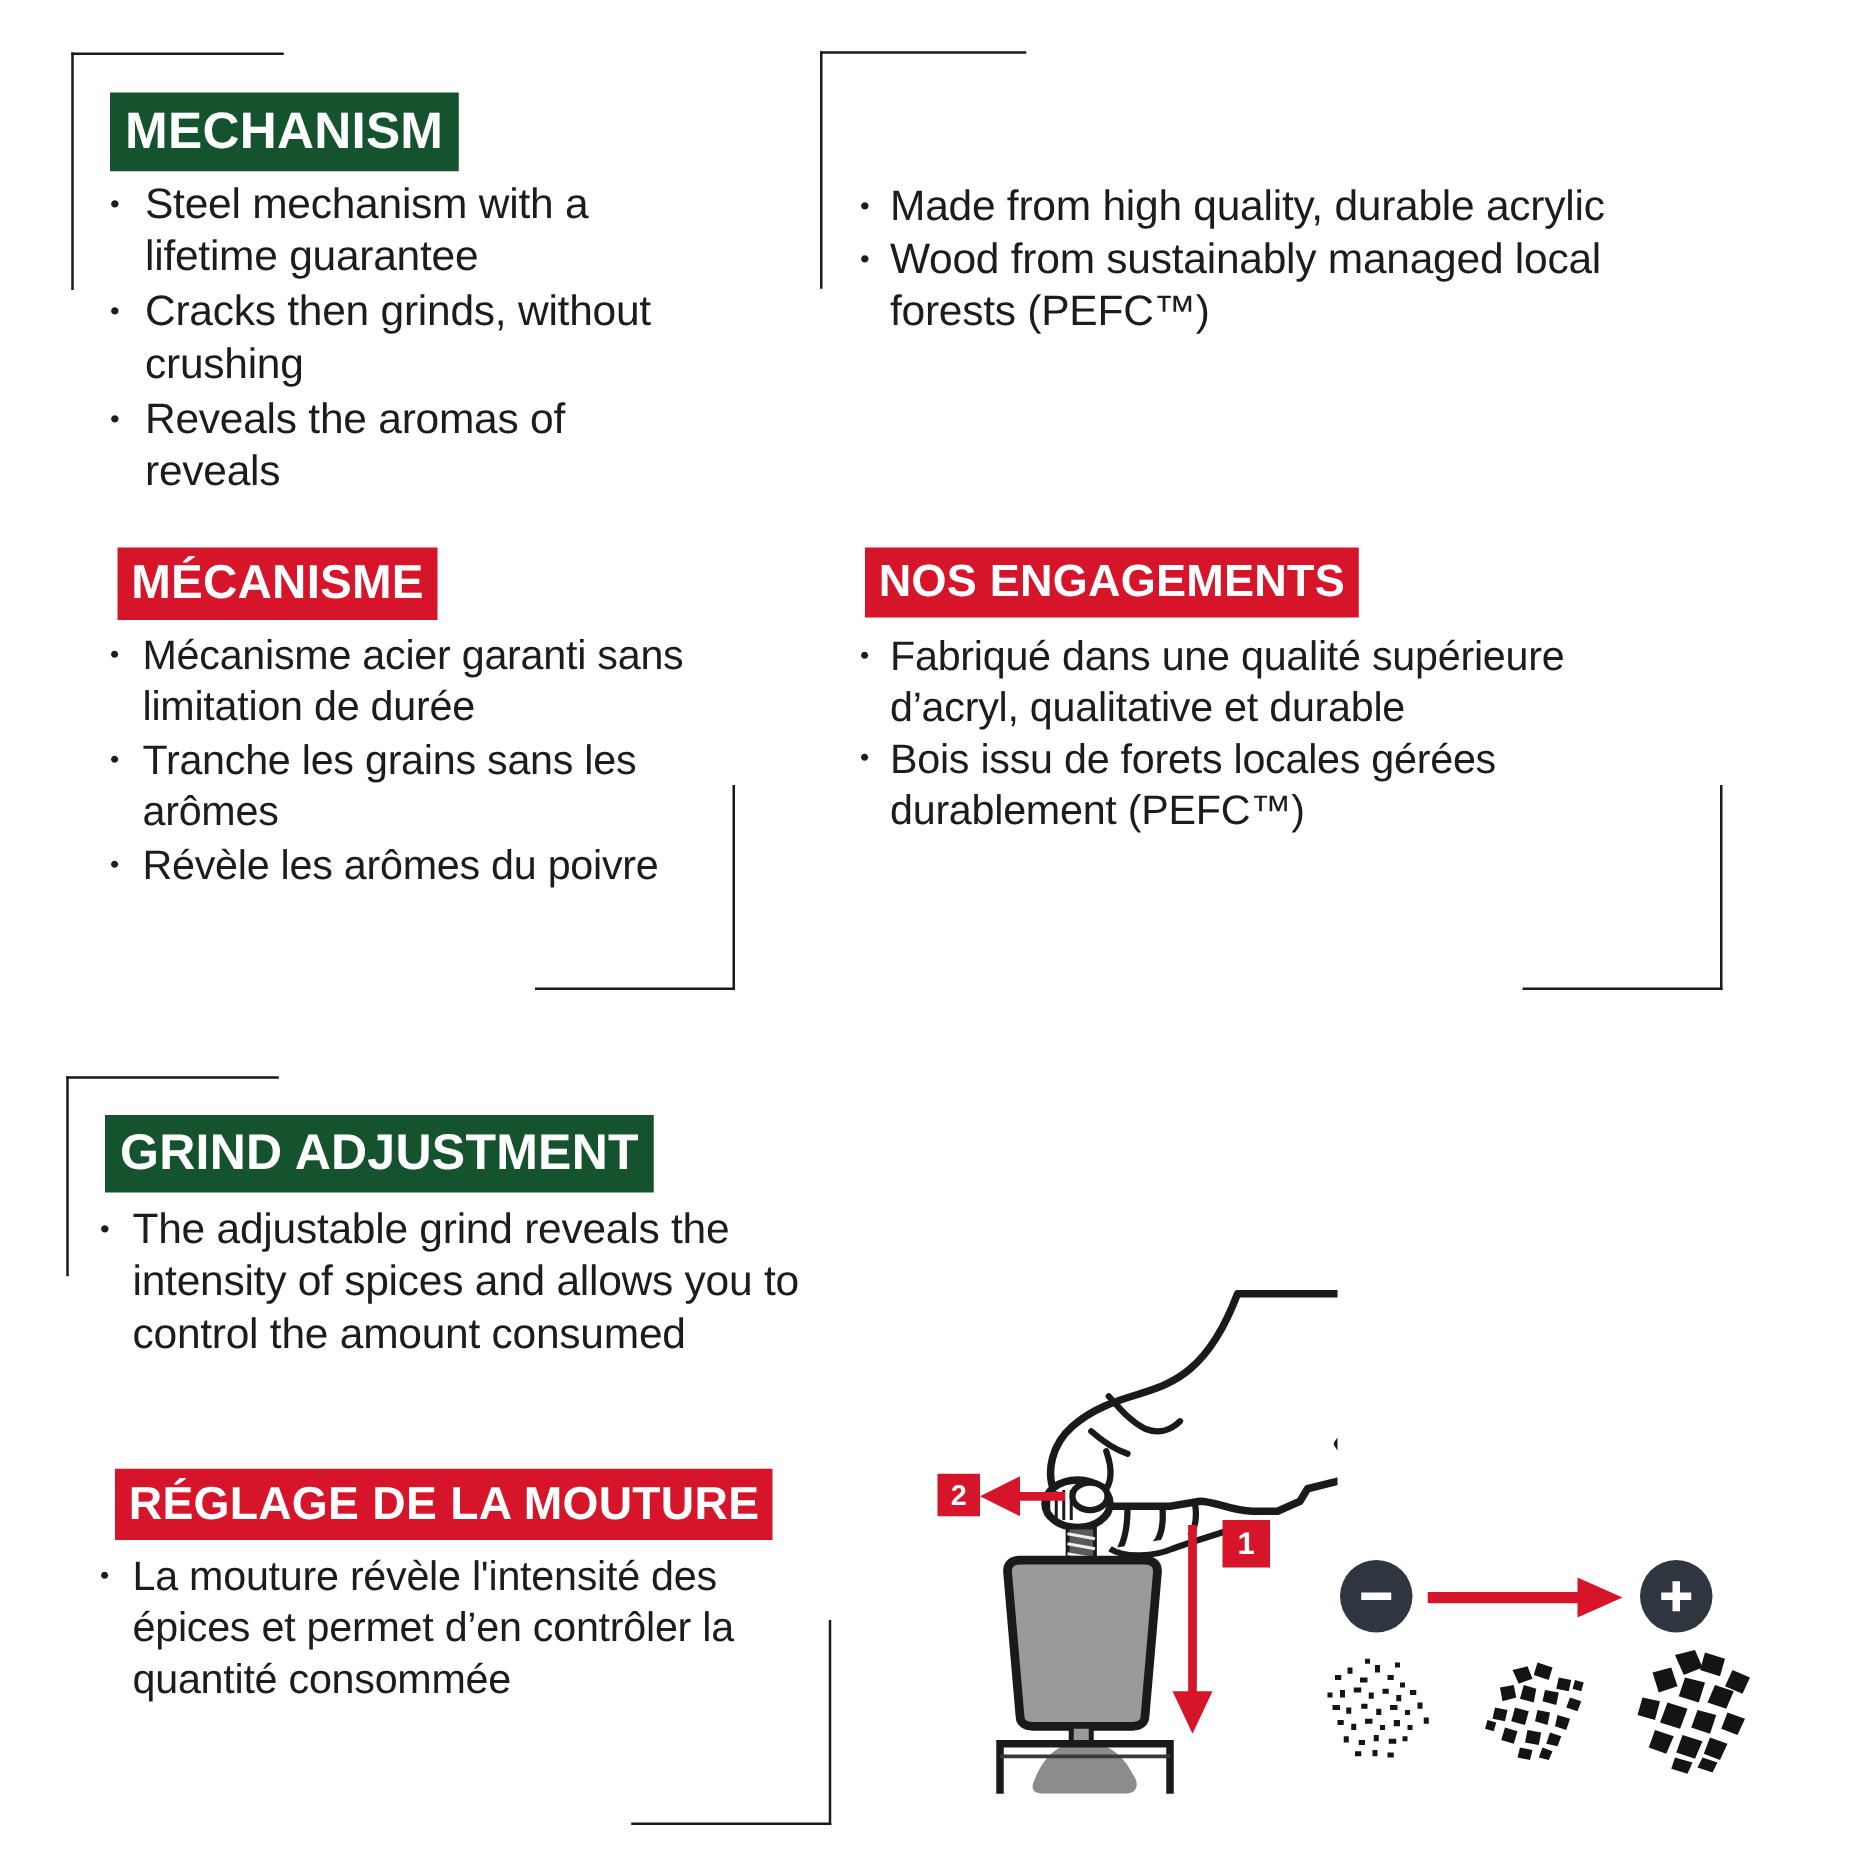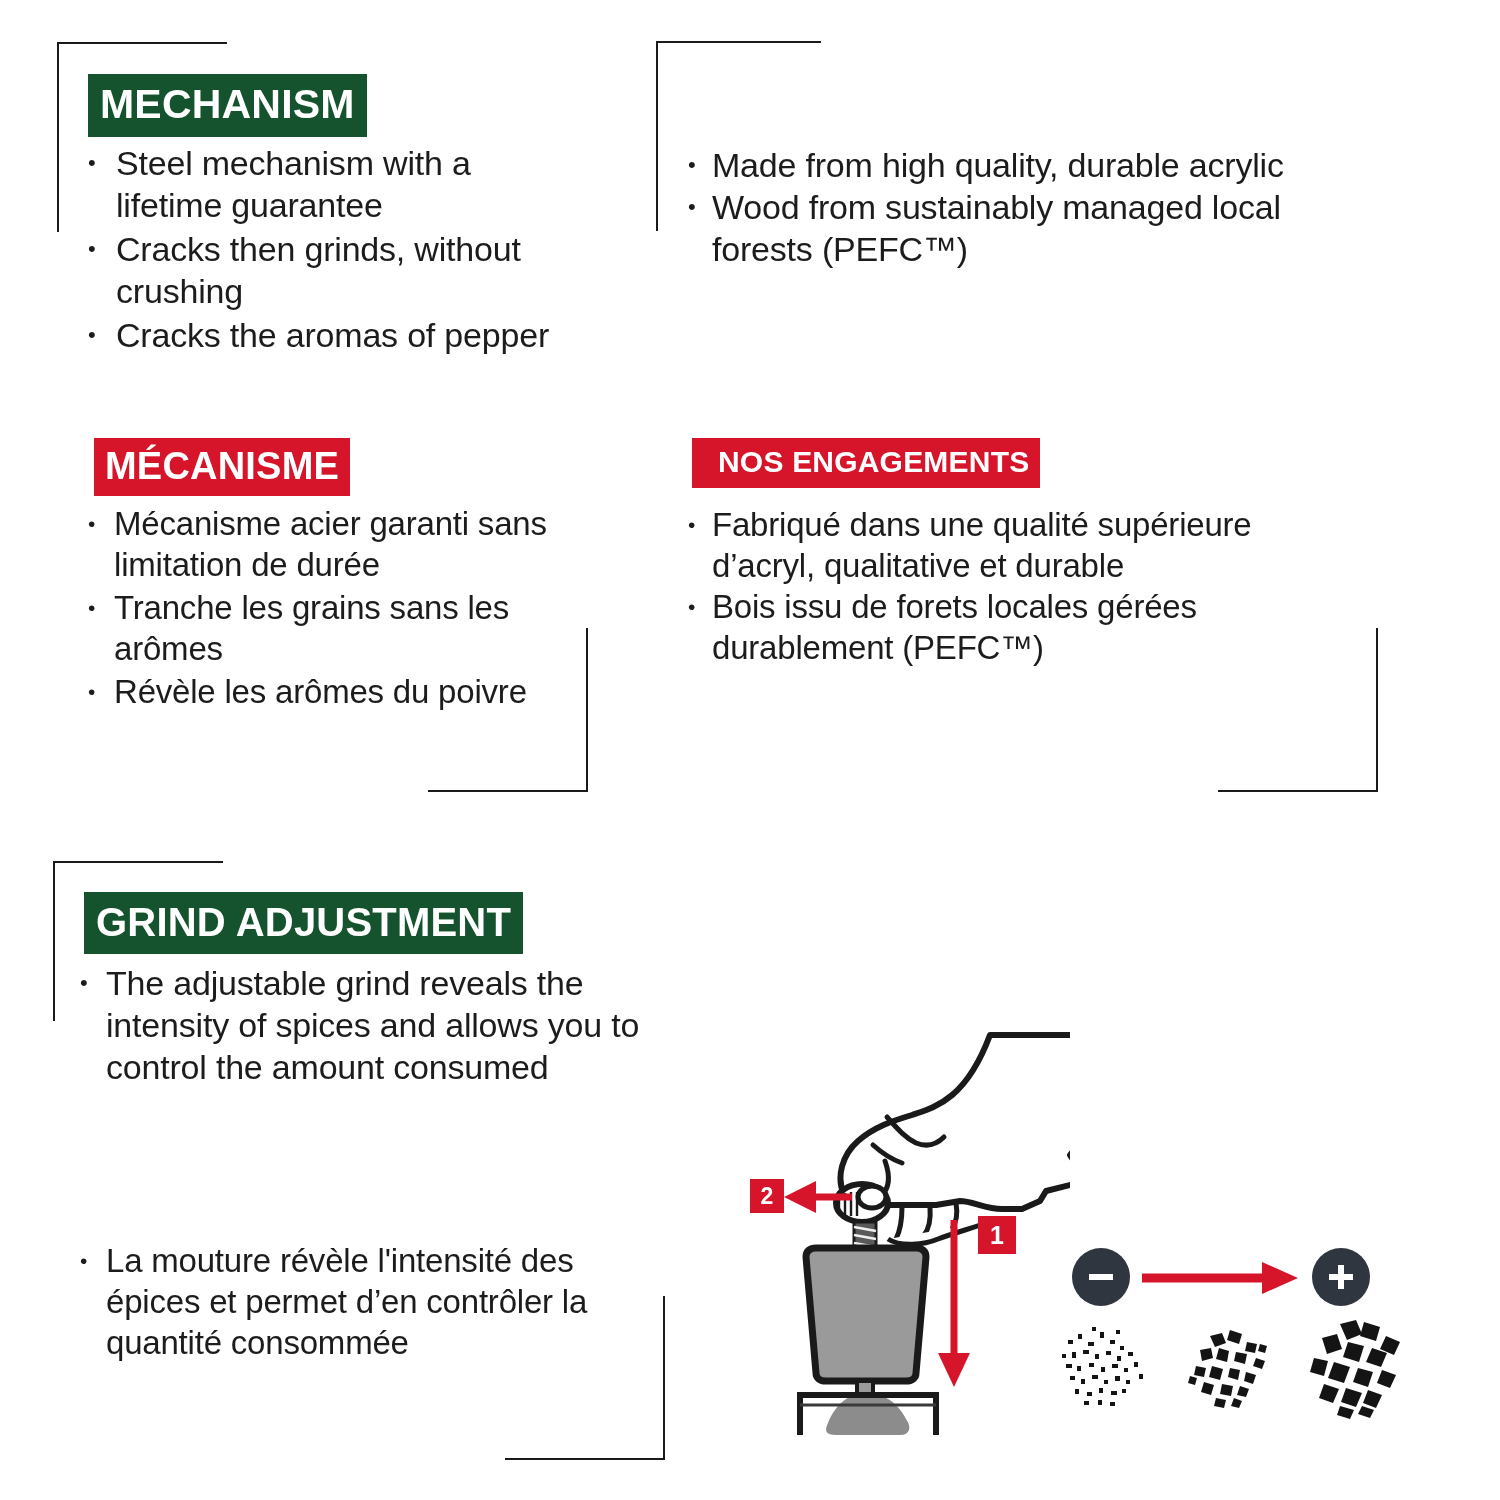--- a/index.html
+++ b/index.html
@@ -109,21 +109,21 @@
       <li style="font-size:34px; line-height:42px; padding-left:28px; margin-bottom:2px;">
         <span class="bdot" style="font-size:22px; line-height:42px;">•</span>
         <span class="btxt">Steel mechanism with a lifetime guarantee</span>
       </li>
       <li style="font-size:34px; line-height:42px; padding-left:28px; margin-bottom:2px;">
         <span class="bdot" style="font-size:22px; line-height:42px;">•</span>
         <span class="btxt">Cracks then grinds, without crushing</span>
       </li>
       <li style="font-size:34px; line-height:42px; padding-left:28px;">
         <span class="bdot" style="font-size:22px; line-height:42px;">•</span>
-        <span class="btxt">Cracks the aromas of pepper</span>
+        <span class="btxt">Reveals the aromas of reveals</span>
       </li>
     </ul>
   </div>
 
   <div class="tag red" style="left:94px; top:438px; font-size:38px; padding:9px 11px 11px 11px;">MÉCANISME</div>
 
   <div class="blist" style="left:88px; top:503px; width:470px;">
     <ul>
       <li style="font-size:33px; line-height:41px; padding-left:26px; margin-bottom:2px;">
         <span class="bdot" style="font-size:21px; line-height:41px;">•</span>
@@ -147,21 +147,21 @@
         <span class="bdot" style="font-size:22px; line-height:42px;">•</span>
         <span class="btxt">Made from high quality, durable acrylic</span>
       </li>
       <li style="font-size:34px; line-height:42px; padding-left:24px;">
         <span class="bdot" style="font-size:22px; line-height:42px;">•</span>
         <span class="btxt">Wood from sustainably managed local forests (PEFC™)</span>
       </li>
     </ul>
   </div>
 
-  <div class="tag red" style="left:692px; top:438px; font-size:30px; padding:9px 11px 11px 26px;">NOS ENGAGEMENTS</div>
+  <div class="tag red" style="left:692px; top:438px; font-size:36px; padding:9px 11px 11px 11px;">NOS ENGAGEMENTS</div>
 
   <div class="blist" style="left:688px; top:504px; width:660px;">
     <ul>
       <li style="font-size:33px; line-height:41px; padding-left:24px; margin-bottom:0px;">
         <span class="bdot" style="font-size:21px; line-height:41px;">•</span>
         <span class="btxt">Fabriqué dans une qualité supérieure d’acryl, qualitative et durable</span>
       </li>
       <li style="font-size:33px; line-height:41px; padding-left:24px;">
         <span class="bdot" style="font-size:21px; line-height:41px;">•</span>
         <span class="btxt">Bois issu de forets locales gérées durablement (PEFC™)</span>
@@ -173,20 +173,21 @@
 
   <div class="blist" style="left:80px; top:962px; width:560px;">
     <ul>
       <li style="font-size:34px; line-height:42px; padding-left:26px;">
         <span class="bdot" style="font-size:22px; line-height:42px;">•</span>
         <span class="btxt">The adjustable grind reveals the intensity of spices and allows you to control the amount consumed</span>
       </li>
     </ul>
   </div>
 
+  <div class="tag red" style="left:92px; top:1175px; font-size:37px; padding:9px 11px 11px 11px;">RÉGLAGE DE LA MOUTURE</div>
 
   <div class="blist" style="left:80px; top:1240px; width:580px;">
     <ul>
       <li style="font-size:33px; line-height:41px; padding-left:26px;">
         <span class="bdot" style="font-size:21px; line-height:41px;">•</span>
         <span class="btxt">La mouture révèle l'intensité des épices et permet d’en contrôler la quantité consommée</span>
       </li>
     </ul>
   </div>
 

